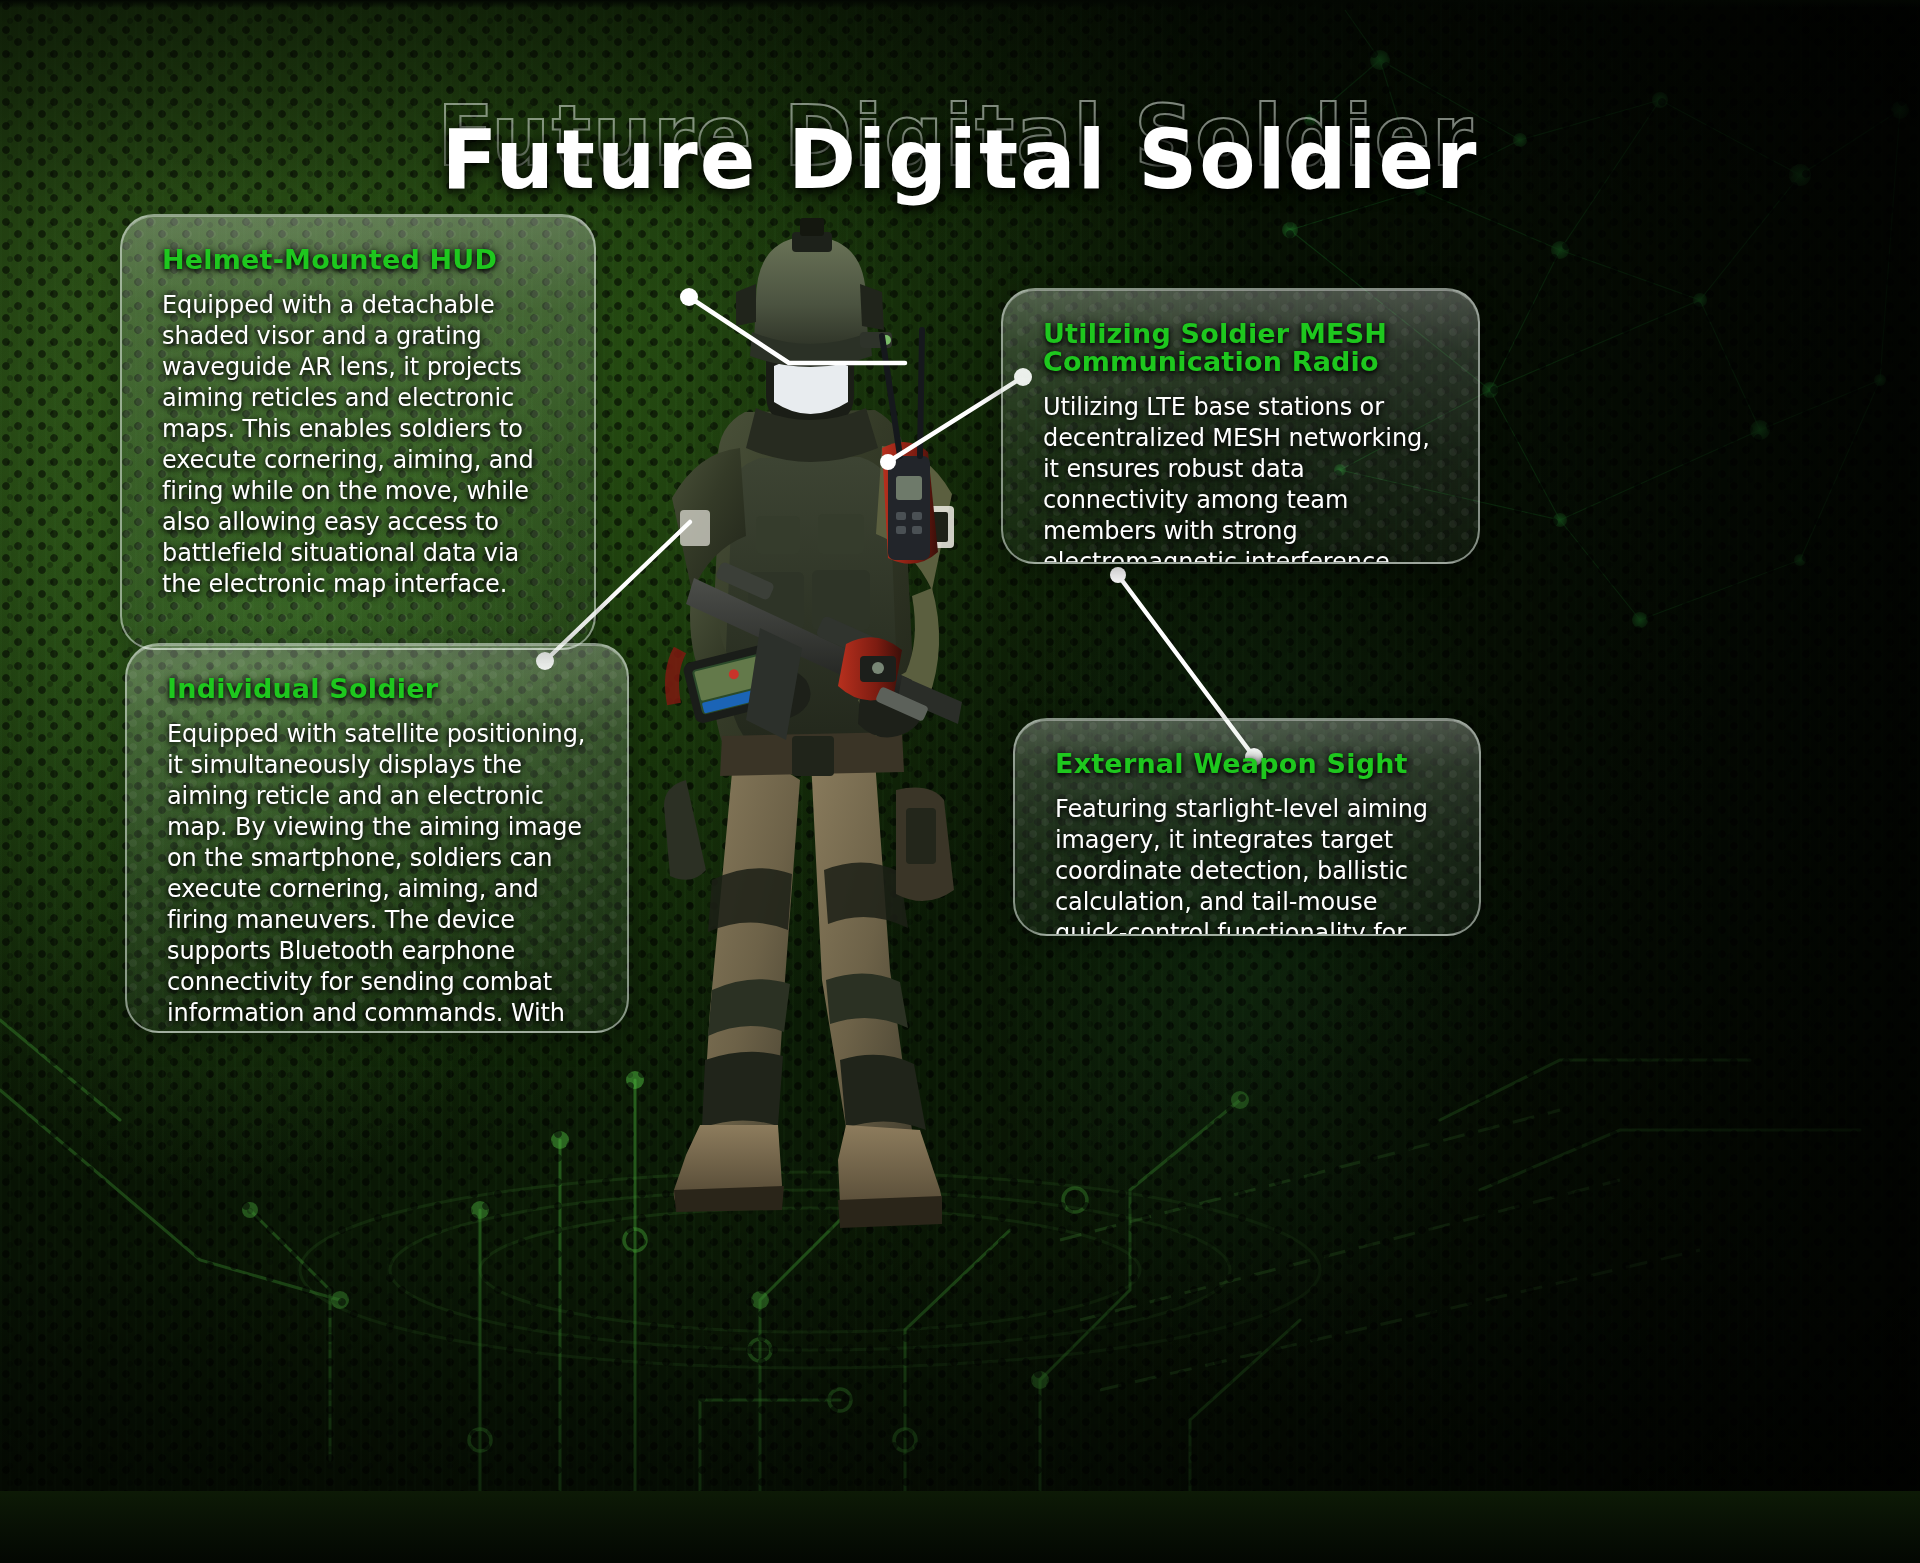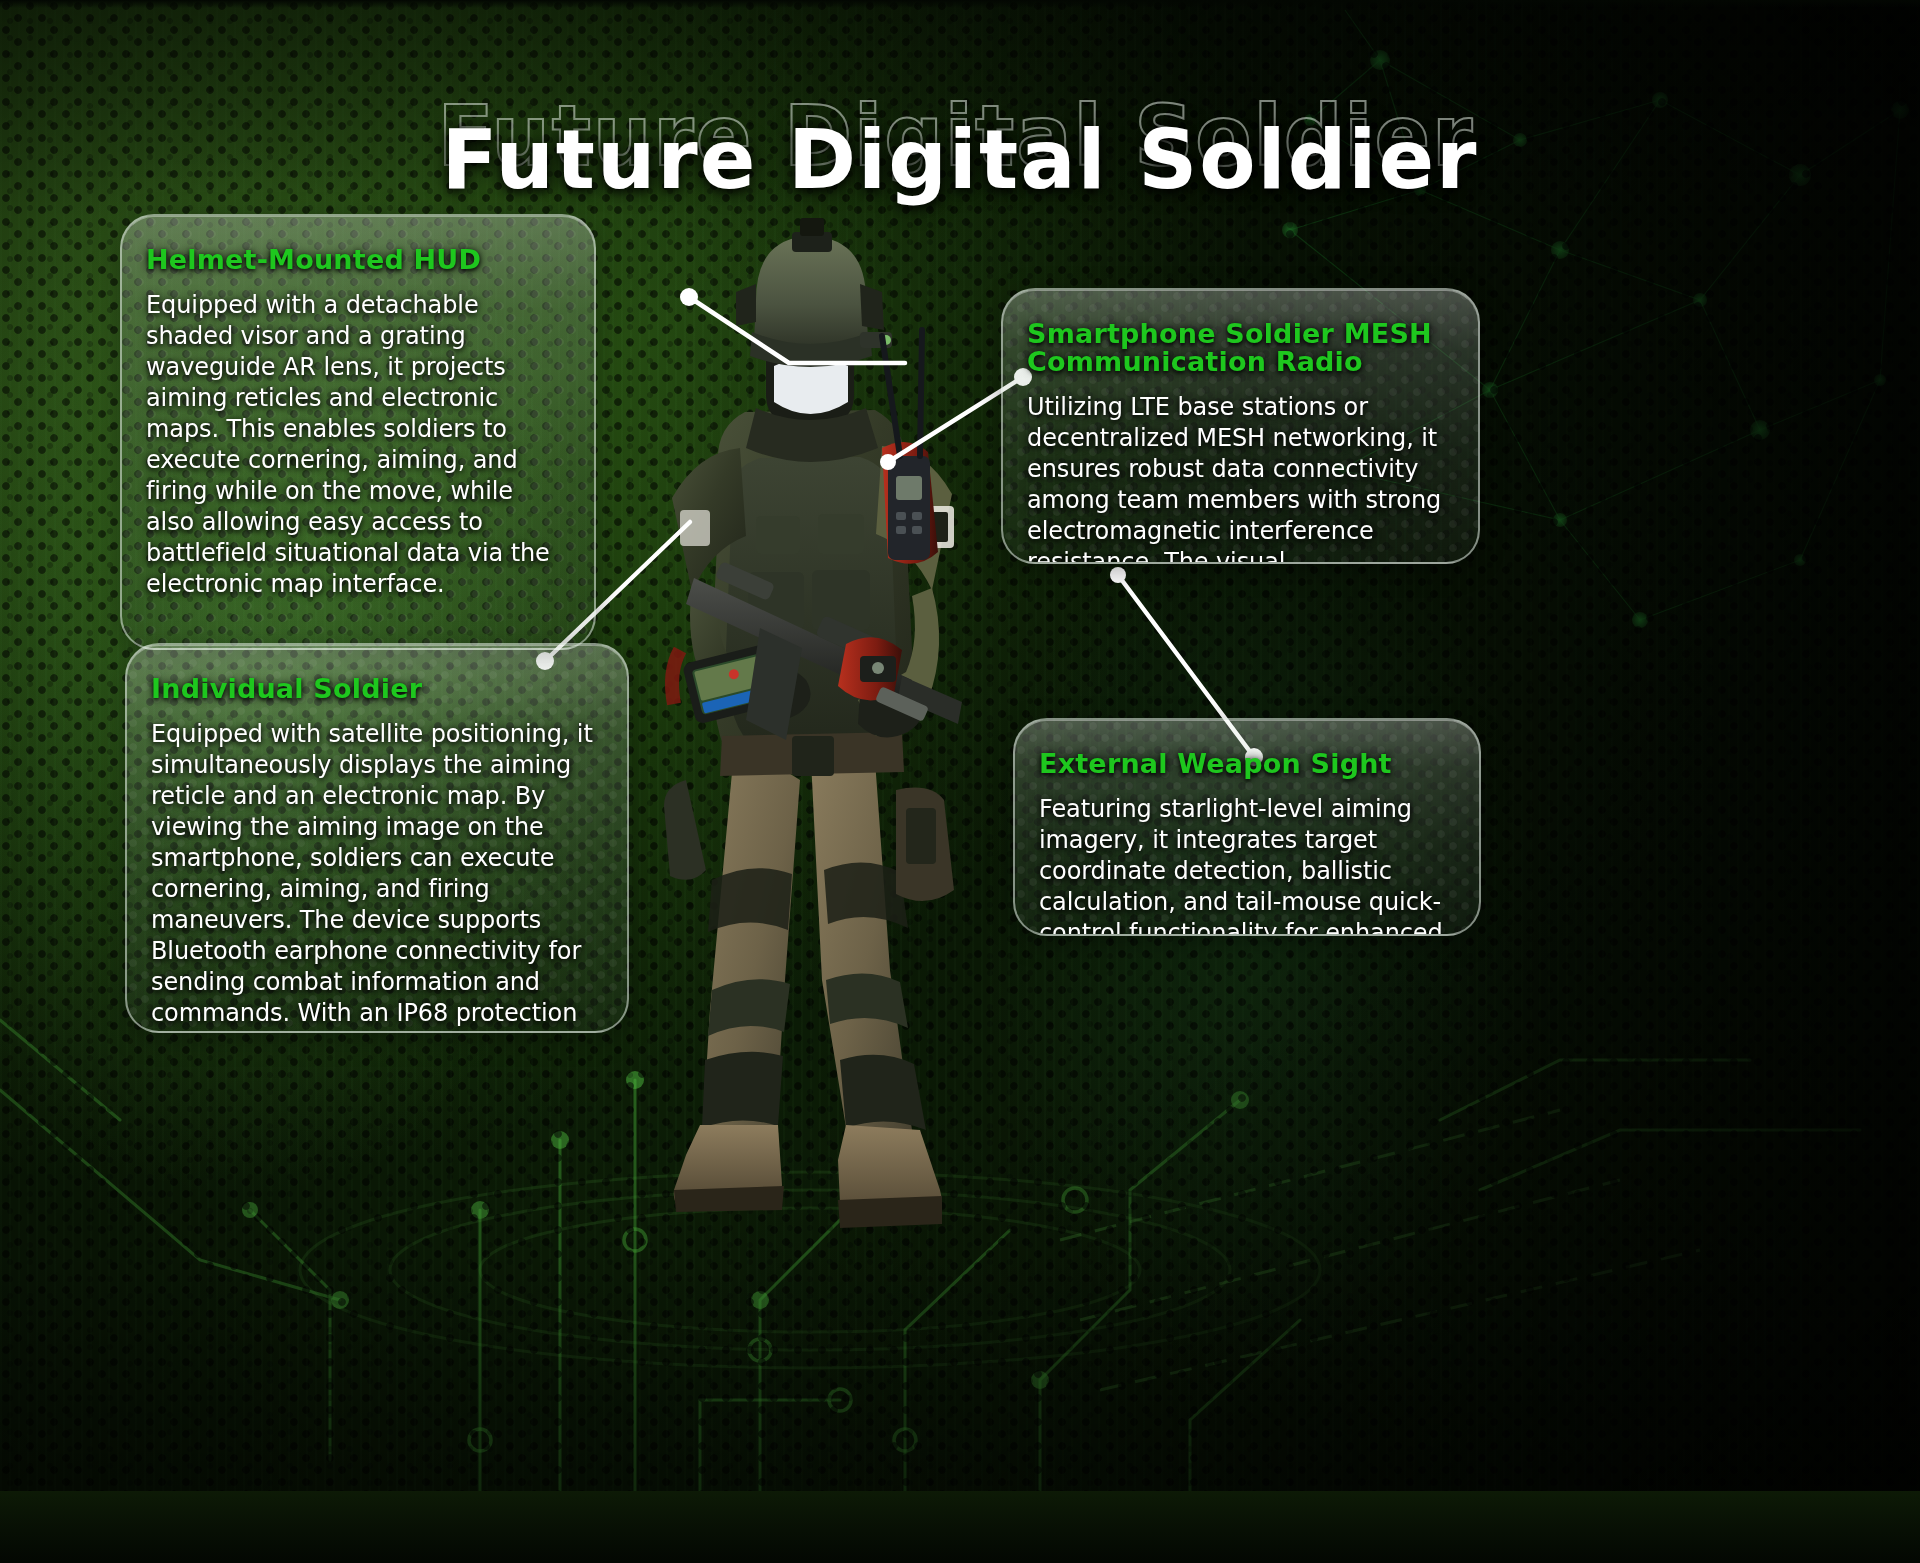--- a/index.html
+++ b/index.html
@@ -89,21 +89,21 @@
 
   
   .card{
     position:absolute;
     border-radius:34px;
     border:2px solid rgba(225,235,228,0.55);
     background:
       linear-gradient(180deg, rgba(232,240,232,0.30) 0%, rgba(170,190,170,0.22) 22%, rgba(110,135,110,0.17) 60%, rgba(78,100,78,0.13) 100%);
     box-shadow:inset 0 1px 0 rgba(255,255,255,0.35), 0 6px 26px rgba(0,0,0,0.35);
     overflow:hidden;
-    padding:30px 34px 26px 24px;
+    padding:30px 34px 26px 40px;
   }
   .card::before{
     content:""; position:absolute; inset:0; pointer-events:none;
     background-image:
       radial-gradient(circle at 6px 6px, rgba(255,255,255,0.055) 3.4px, rgba(255,255,255,0) 4.3px),
       radial-gradient(circle at 18px 18px, rgba(255,255,255,0.055) 3.4px, rgba(255,255,255,0) 4.3px);
     background-size:24px 24px, 24px 24px;
   }
   .card-title{
     position:relative; z-index:2;
@@ -419,21 +419,21 @@
     <div class="title-main">Future Digital Soldier</div>
   </div>
 
   <div class="card" id="card-hud">
     <div class="card-title">Helmet-Mounted HUD</div>
     <div class="card-body">Equipped with a detachable shaded visor and a grating waveguide AR lens, it projects aiming reticles and electronic maps. This enables soldiers to execute cornering, aiming, and firing while on the move, while also allowing easy access to battlefield situational data via the electronic map interface.</div>
   </div>
 
   <div class="card" id="card-mesh">
     <div class="card-title">
-      <span>Smartphone Soldier MESH</span><br>
+      <span>Utilizing Soldier MESH</span><br>
       <span>Communication Radio</span>
     </div>
     <div class="card-body">Utilizing LTE base stations or decentralized MESH networking, it ensures robust data connectivity among team members with strong electromagnetic interference resistance. The visual communication range exceeds 10 kilometers.</div>
   </div>
 
   <div class="card" id="card-phone">
     <div class="card-title">
       <span>Individual Soldier</span><br>
     </div>
     <div class="card-body">Equipped with satellite positioning, it simultaneously displays the aiming reticle and an electronic map. By viewing the aiming image on the smartphone, soldiers can execute cornering, aiming, and firing maneuvers. The device supports Bluetooth earphone connectivity for sending combat information and commands. With an IP68 protection rating, it is designed to withstand harsh operational environments.</div>

